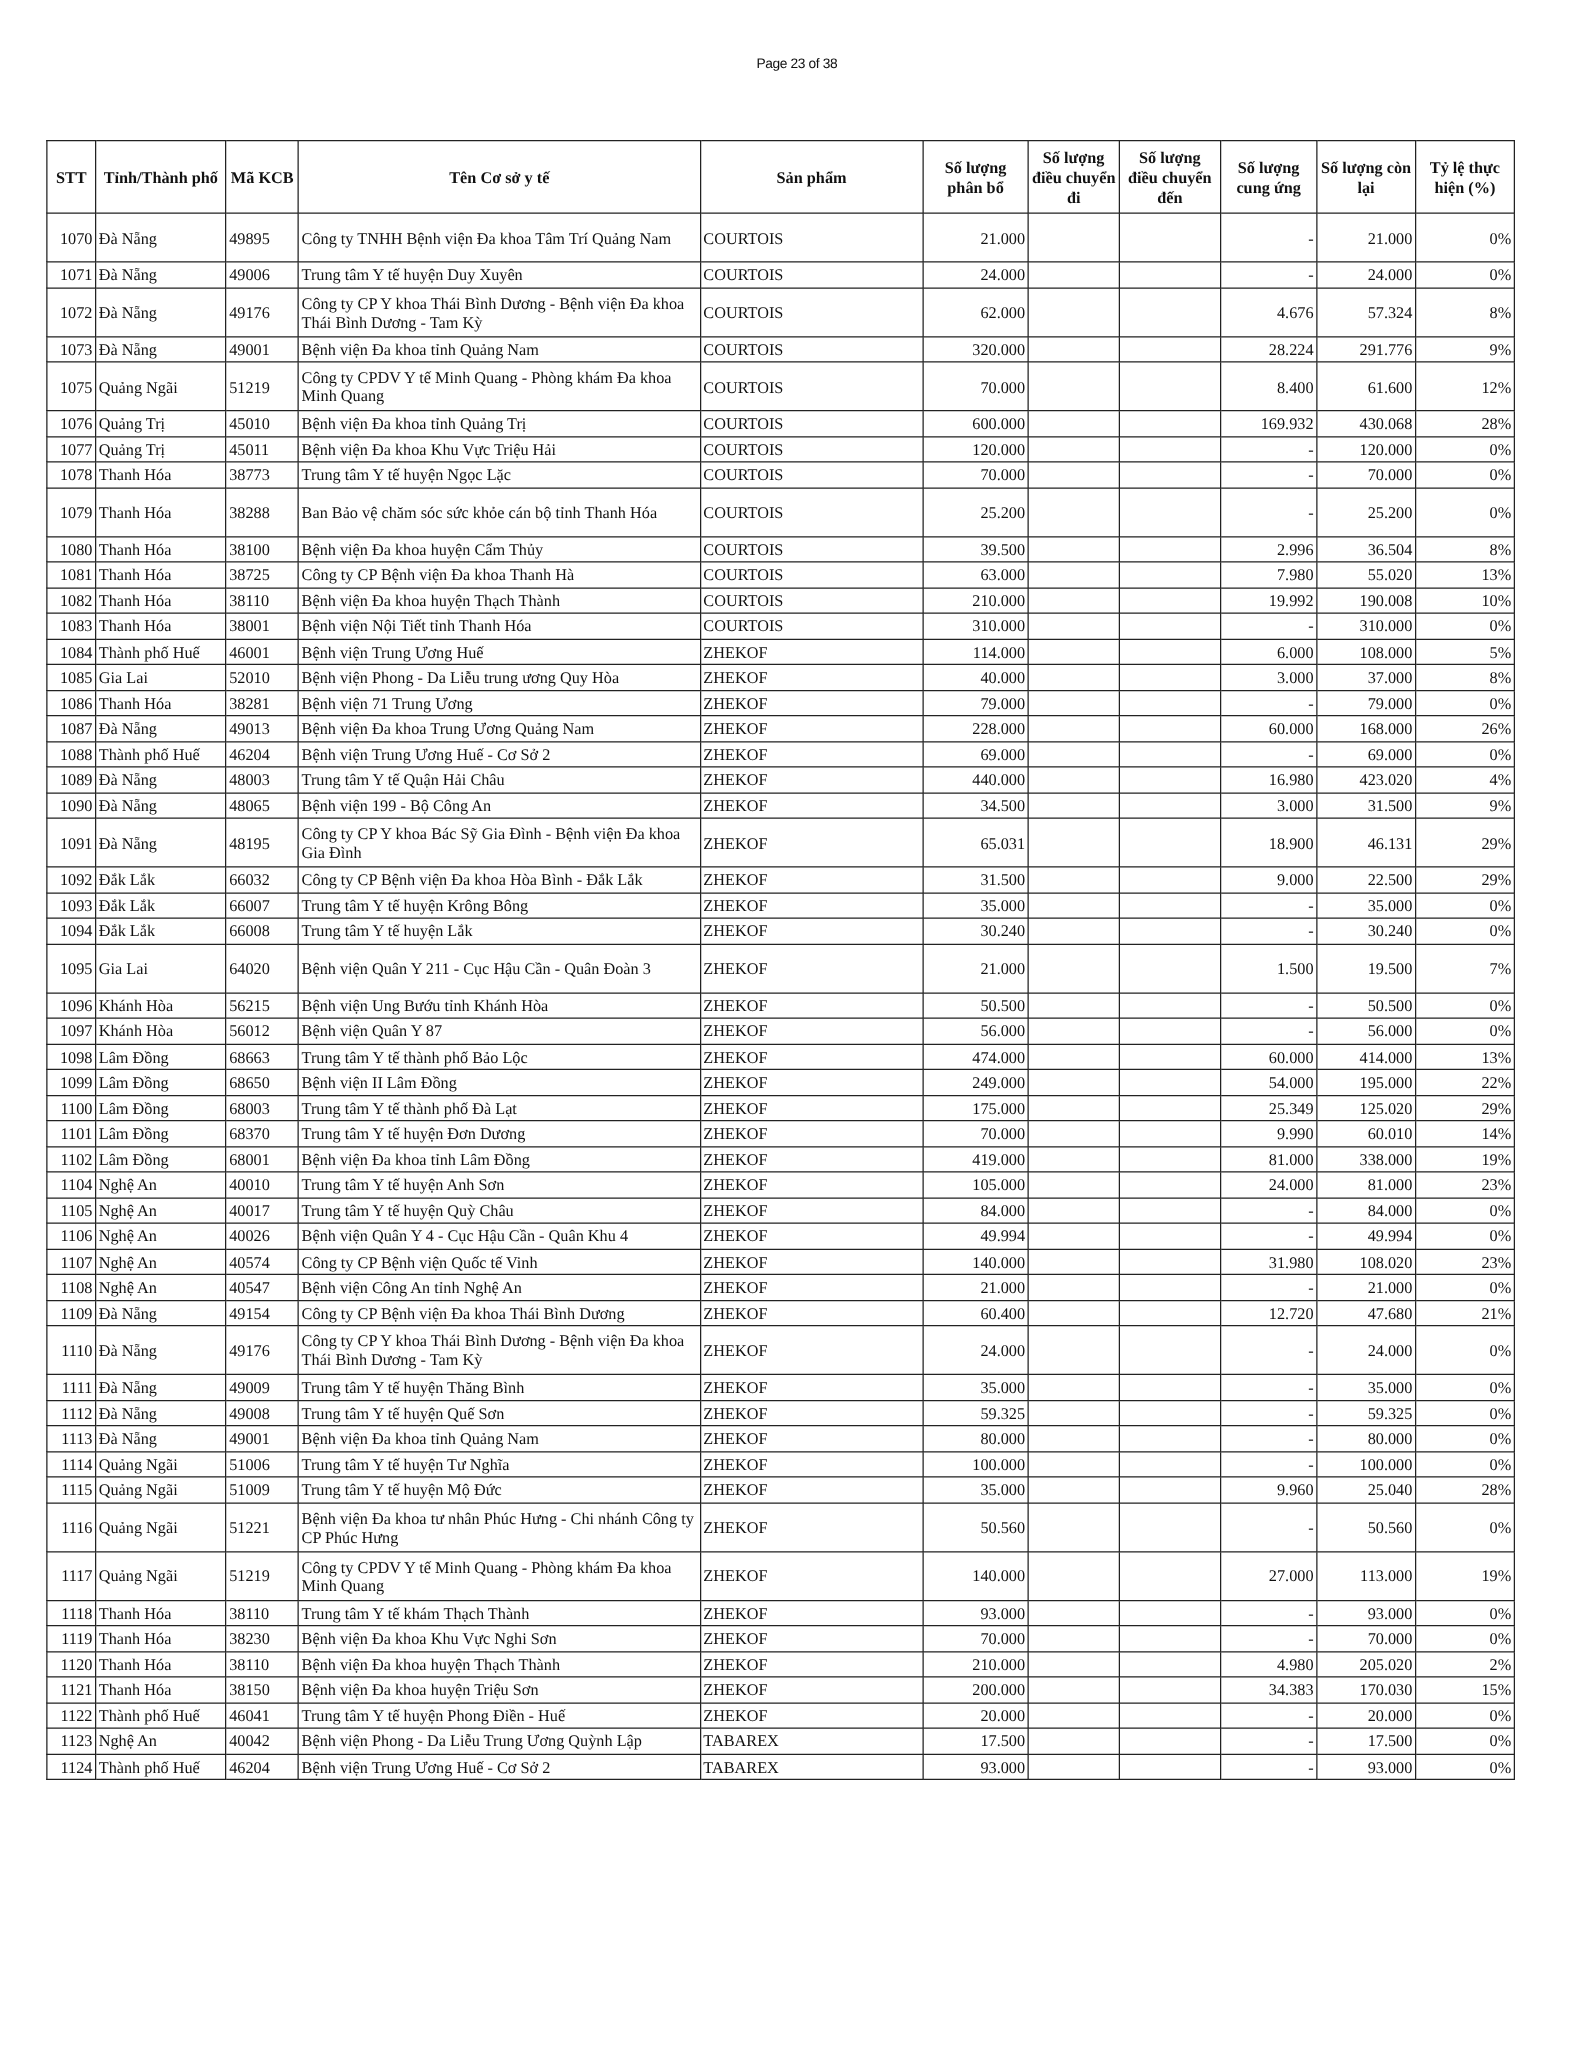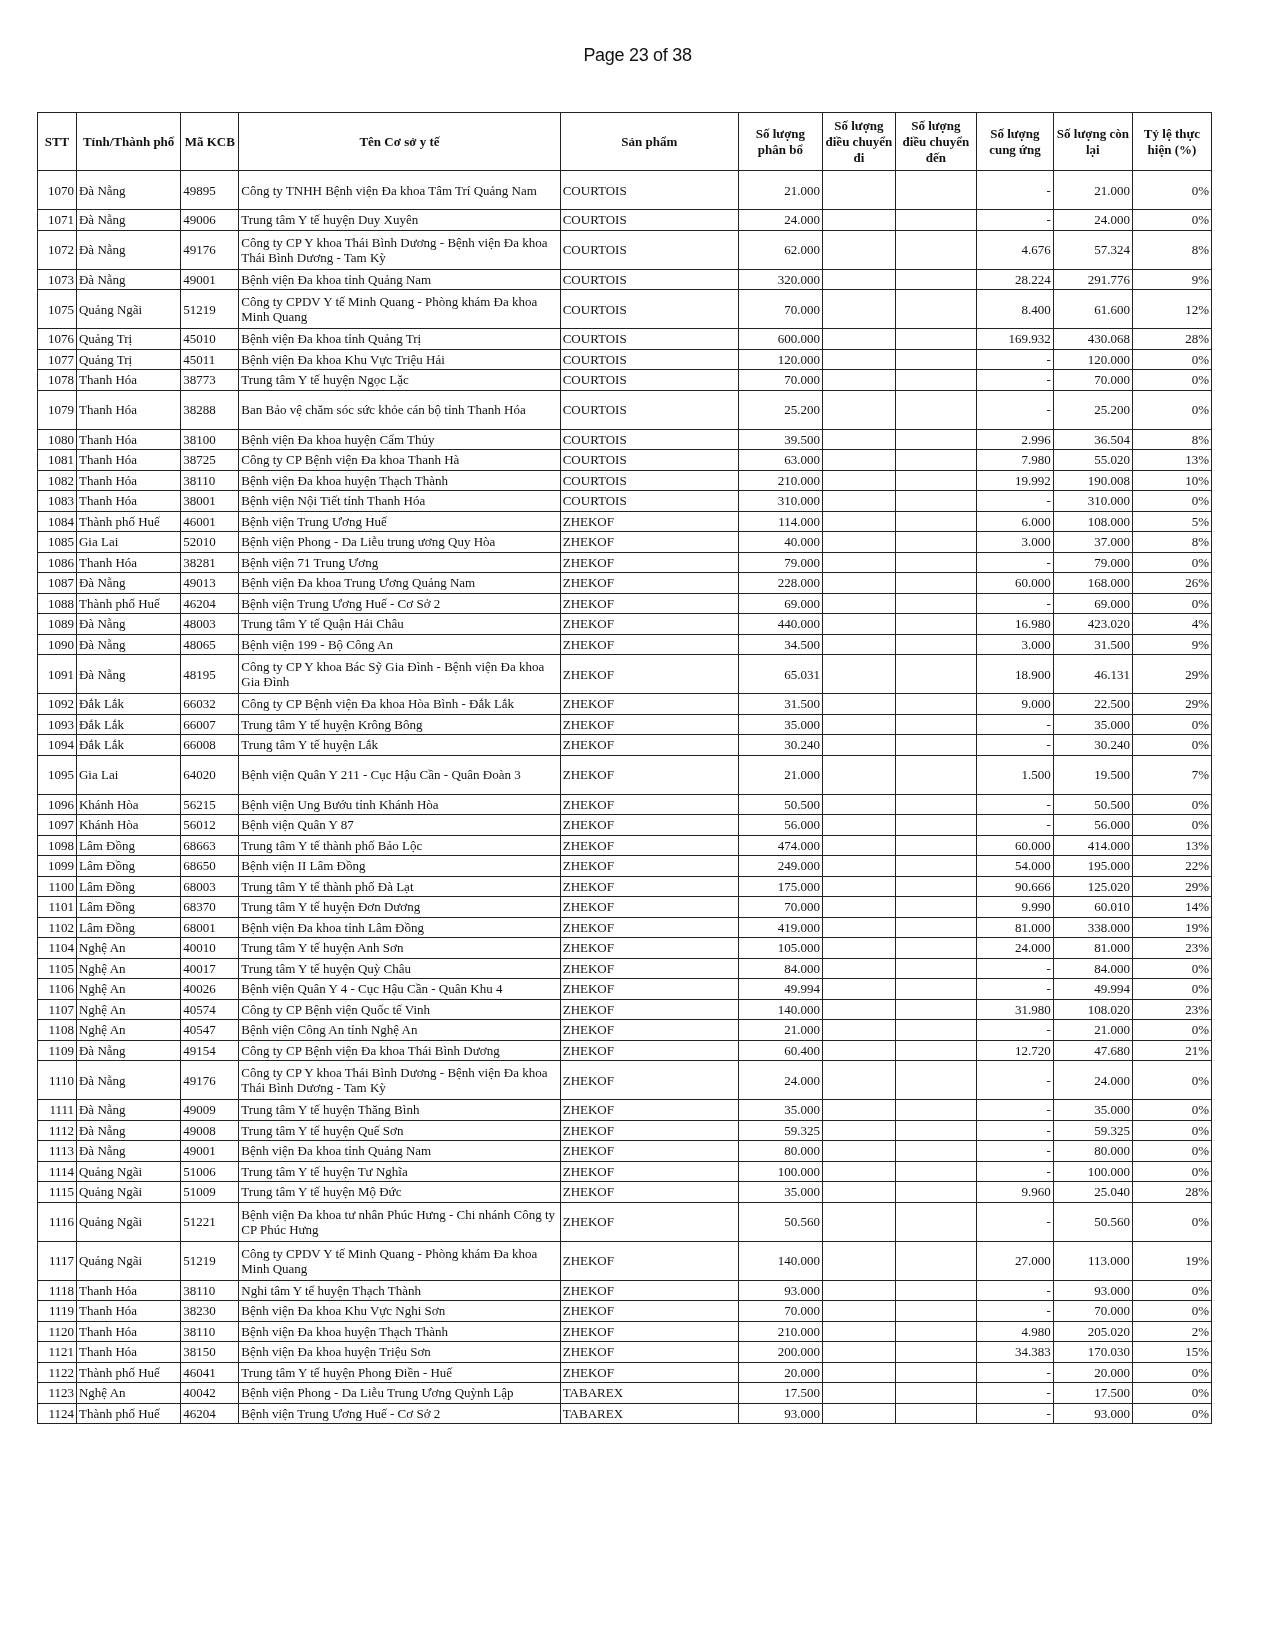--- a/index.html
+++ b/index.html
@@ -1,19 +1,19 @@
 <!DOCTYPE html>
 <html><head>
 <meta charset="utf-8">
 <style>
   html, body { margin: 0; padding: 0; background: #ffffff; }
   body { width: 1275px; height: 1650px; position: relative; overflow: hidden; }
   .page-header {
     position: absolute; top: 45px; left: 0; width: 1275px; text-align: center;
-    font-family: "Liberation Sans", sans-serif; font-size: 18px; color: #111;
+    font-family: "Liberation Sans", sans-serif; font-size: 11px; color: #111;
     letter-spacing: -0.3px;
   }
   table.report {
     position: absolute; top: 112px; left: 37px;
     width: 1175px;
     border-collapse: collapse;
     font-family: "Liberation Serif", serif;
     font-size: 13px; color: #111;
     table-layout: fixed;
   }
@@ -445,21 +445,21 @@
       </tr>
       <tr>
         <td class="stt">1100</td>
         <td class="txt">Lâm Đồng</td>
         <td class="txt">68003</td>
         <td class="txt">Trung tâm Y tế thành phố Đà Lạt</td>
         <td class="txt">ZHEKOF</td>
         <td class="num">175.000</td>
         <td class="num"></td>
         <td class="num"></td>
-        <td class="num">90.666</td>
+        <td class="num">25.349</td>
         <td class="num">125.020</td>
         <td class="num">29%</td>
       </tr>
       <tr>
         <td class="stt">1101</td>
         <td class="txt">Lâm Đồng</td>
         <td class="txt">68370</td>
         <td class="txt">Trung tâm Y tế huyện Đơn Dương</td>
         <td class="txt">ZHEKOF</td>
         <td class="num">70.000</td>
@@ -661,21 +661,21 @@
         <td class="num"></td>
         <td class="num"></td>
         <td class="num">27.000</td>
         <td class="num">113.000</td>
         <td class="num">19%</td>
       </tr>
       <tr>
         <td class="stt">1118</td>
         <td class="txt">Thanh Hóa</td>
         <td class="txt">38110</td>
-        <td class="txt">Nghi tâm Y tế huyện Thạch Thành</td>
+        <td class="txt">Trung tâm Y tế khám Thạch Thành</td>
         <td class="txt">ZHEKOF</td>
         <td class="num">93.000</td>
         <td class="num"></td>
         <td class="num"></td>
         <td class="num">-</td>
         <td class="num">93.000</td>
         <td class="num">0%</td>
       </tr>
       <tr>
         <td class="stt">1119</td>

